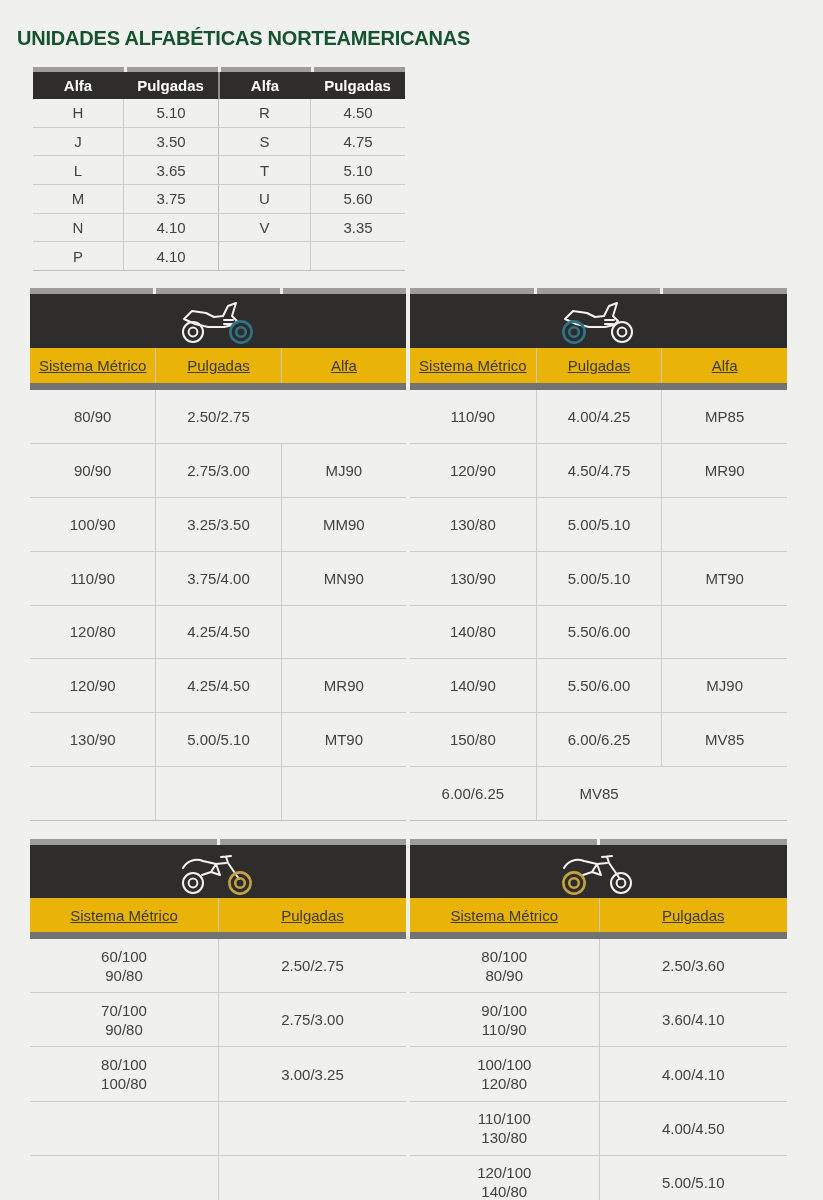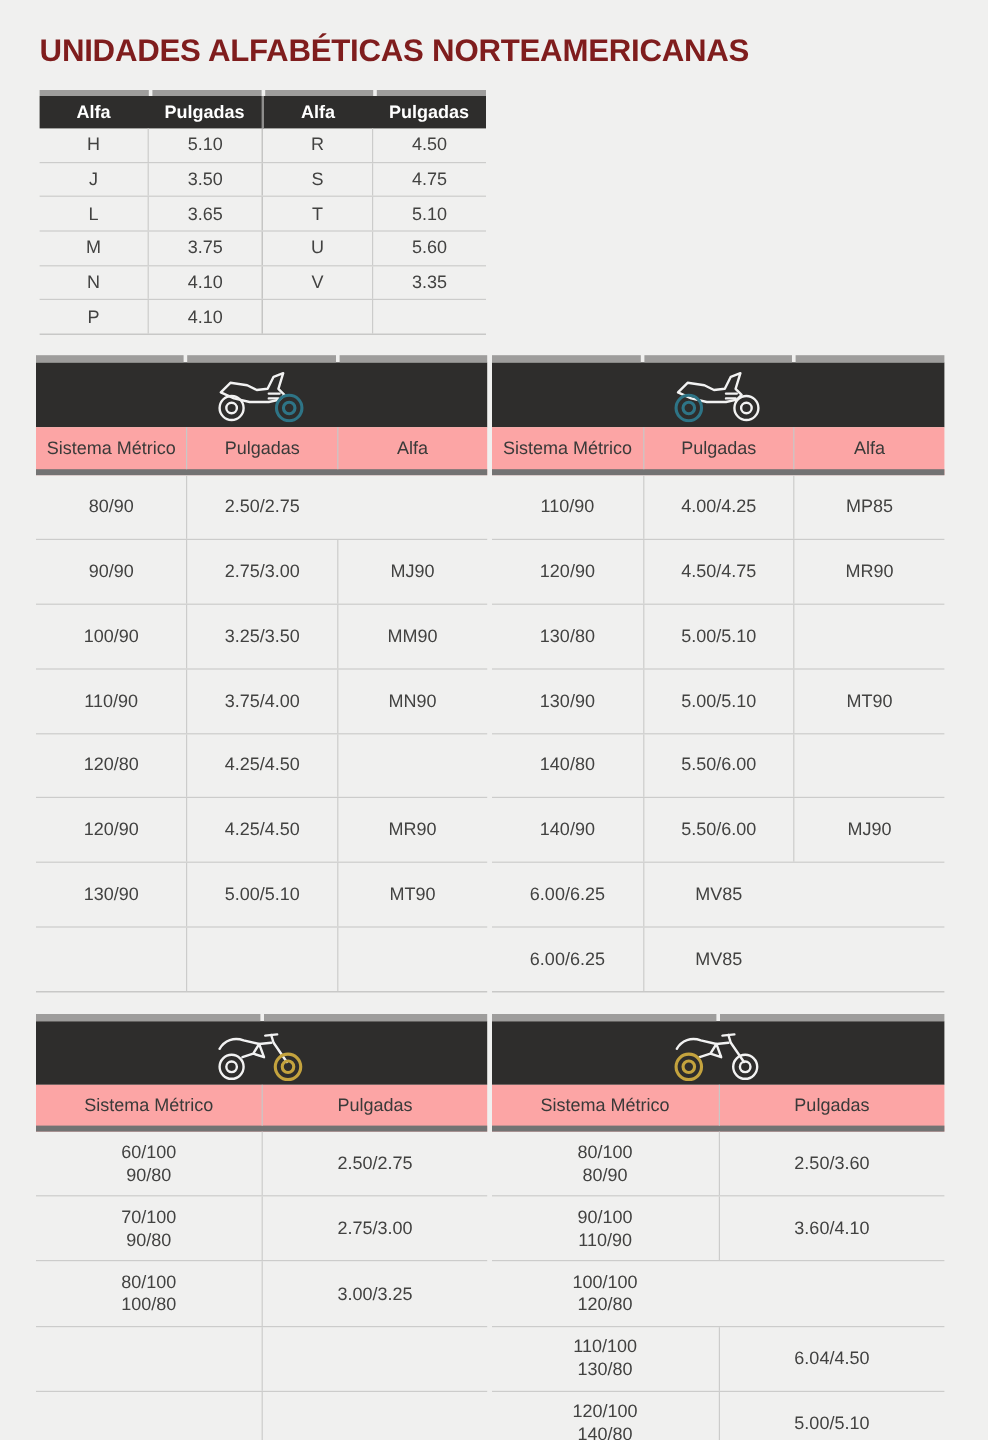--- a/index.html
+++ b/index.html
@@ -4,31 +4,31 @@
 <style>
   html,body{margin:0;padding:0;}
   body{
     width:823px;height:1200px;
     background:#f0f0ef;
     font-family:"Liberation Sans", sans-serif;
     color:#3e3e3d;
     overflow:hidden;
   }
   .page-title{
-    margin:27px 0 0 33px;
-    font-size:26px;
+    margin:27px 0 0 17px;
+    font-size:20px;
     font-weight:800;
     letter-spacing:-0.2px;
-    color:#7f1d1d;
+    color:#14532d;
   }
   
   .strip{display:flex;gap:3px;height:6px;}
   .strip .seg{flex:1;background:#9e9d9c;}
   .band{height:54px;background:#2e2d2c;display:flex;align-items:center;justify-content:center;}
-  .thead{display:grid;background:#fca5a5;border-bottom:5px solid #737373;}
+  .thead{display:grid;background:#eab308;border-bottom:7px solid #737373;text-decoration:underline;}
   .thead .hcell{
     display:flex;align-items:center;justify-content:center;
     font-size:15px;color:#3a3a39;border-left:1px solid #c8c8c7;
   }
   .thead .hcell:first-child{border-left:none;}
   .tbody{display:flex;flex-direction:column;border-bottom:1px solid #bfbfbe;}
   .trow{flex:1;display:grid;border-top:1px solid #cccccb;}
   .trow:first-child{border-top:none;}
   .tcell{
     display:flex;flex-direction:column;align-items:center;justify-content:center;
@@ -237,20 +237,21 @@
           <div class="tcell">140/80</div>
           <div class="tcell">5.50/6.00</div>
           <div class="tcell"></div>
         </div>
         <div class="trow">
           <div class="tcell">140/90</div>
           <div class="tcell">5.50/6.00</div>
           <div class="tcell">MJ90</div>
         </div>
         <div class="trow">
+          <div class="tcell">150/80</div>
           <div class="tcell">6.00/6.25</div>
           <div class="tcell">MV85</div>
         </div>
         <div class="trow">
           <div class="tcell">6.00/6.25</div>
           <div class="tcell">MV85</div>
         </div>
       </div>
   </div>
 </div>
@@ -347,27 +348,28 @@
             <div class="line">90/100</div>
             <div class="line">110/90</div>
           </div>
           <div class="tcell">3.60/4.10</div>
         </div>
         <div class="trow">
           <div class="tcell">
             <div class="line">100/100</div>
             <div class="line">120/80</div>
           </div>
+          <div class="tcell">4.00/4.10</div>
         </div>
         <div class="trow">
           <div class="tcell">
             <div class="line">110/100</div>
             <div class="line">130/80</div>
           </div>
-          <div class="tcell">6.04/4.50</div>
+          <div class="tcell">4.00/4.50</div>
         </div>
         <div class="trow">
           <div class="tcell">
             <div class="line">120/100</div>
             <div class="line">140/80</div>
           </div>
           <div class="tcell">5.00/5.10</div>
         </div>
       </div>
   </div>

